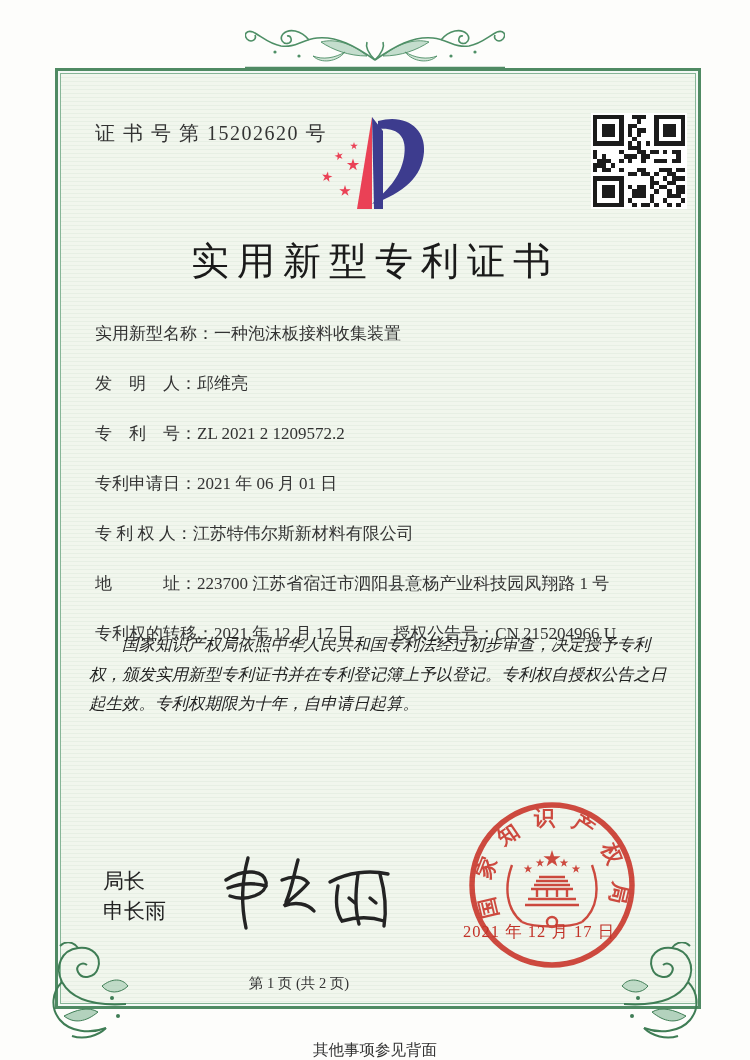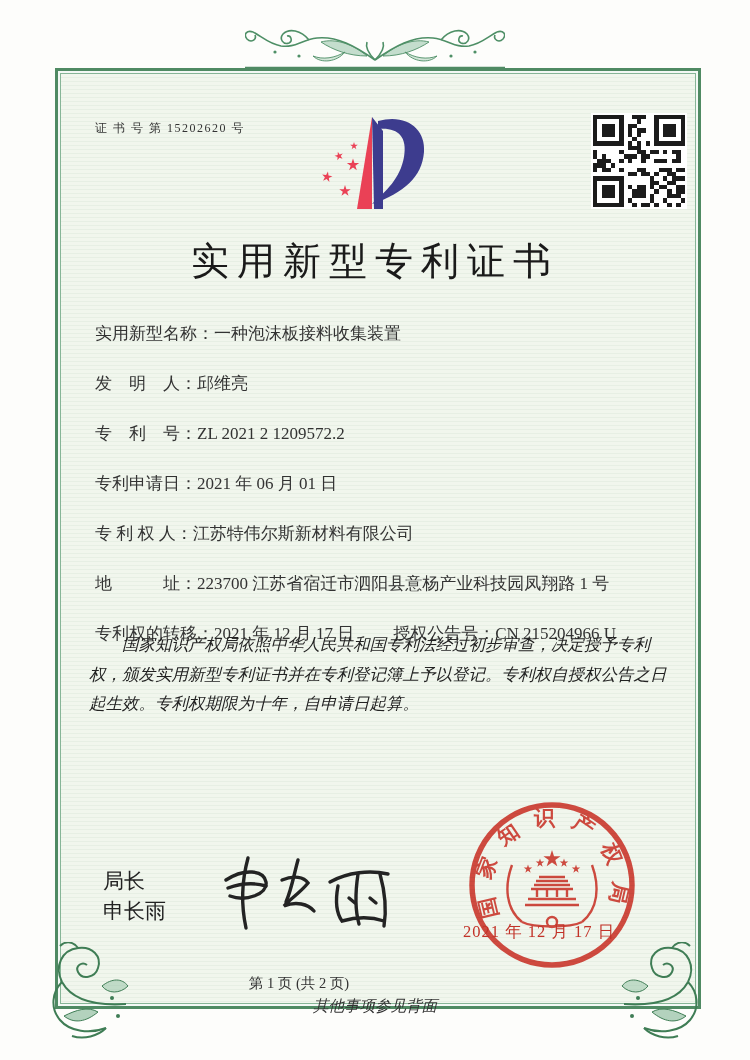--- a/index.html
+++ b/index.html
@@ -8,21 +8,21 @@
     font-family:"Liberation Serif","DejaVu Serif",serif;color:#2b2b2b;overflow:hidden;
   }
   .frame{
     position:absolute;left:55px;top:68px;width:640px;height:935px;
     border:3px solid #4f8a63;box-shadow:inset 0 0 0 2px rgba(255,255,255,.9), inset 0 0 0 3px #86b597;
     background:
       repeating-linear-gradient(0deg, rgba(140,180,150,0.10) 0 1px, rgba(0,0,0,0) 1px 4px),
       #f1f6ed;
   }
   .ornament{position:absolute;pointer-events:none;}
-  .cert-number{position:absolute;left:95px;top:120px;font-size:12px;letter-spacing:1.5px;color:#333;}
+  .cert-number{position:absolute;left:95px;top:120px;font-size:20px;letter-spacing:1.5px;color:#333;}
   .qr{position:absolute;left:591px;top:113px;width:92px;height:92px;background:#fff;padding:2px;}
   .logo{position:absolute;left:312px;top:105px;width:125px;height:112px;}
   .title{
     position:absolute;left:0;top:236px;width:750px;text-align:center;
     font-size:38px;font-weight:400;letter-spacing:8px;color:#1a1a1a;white-space:nowrap;
   }
   .fields{position:absolute;left:95px;top:322px;width:575px;font-size:17px;color:#333;}
   .fields .row{margin-bottom:27px;white-space:nowrap;}
   .fields .row.first{}
   .fields .pair2{margin-left:39px;}
@@ -31,21 +31,21 @@
     font-style:italic;color:#222;
   }
   .paras p{margin:0;text-indent:2em;}
   .director{position:absolute;left:103px;top:866px;font-size:21px;color:#222;line-height:30px;}
   .signature{position:absolute;left:212px;top:850px;width:200px;height:84px;}
   .seal{position:absolute;left:462px;top:793px;width:180px;height:180px;mix-blend-mode:multiply;}
   .seal-ring-text{font-size:21px;font-weight:bold;letter-spacing:15px;fill:#d6352b;
     font-family:"Liberation Serif","DejaVu Serif",serif;}
   .seal-date{position:absolute;left:463px;top:921px;width:190px;font-size:16.5px;color:#c23228;letter-spacing:1px;}
   .page-num{position:absolute;left:0;top:974px;width:598px;text-align:center;font-size:14.5px;color:#333;}
-  .back-note{position:absolute;left:0;top:996px;width:750px;text-align:center;font-size:15.5px;font-style:italic;color:#333;}
+  .back-note{position:absolute;left:0;top:1040px;width:750px;text-align:center;font-size:15.5px;color:#333;}
   svg{display:block;}
 </style>
 </head>
 <body>
 
 <div class="page">
 
   <div class="frame"></div>
 
   <svg class="ornament" style="left:245px;top:20px;" width="260" height="62" viewBox="0 0 260 62">

